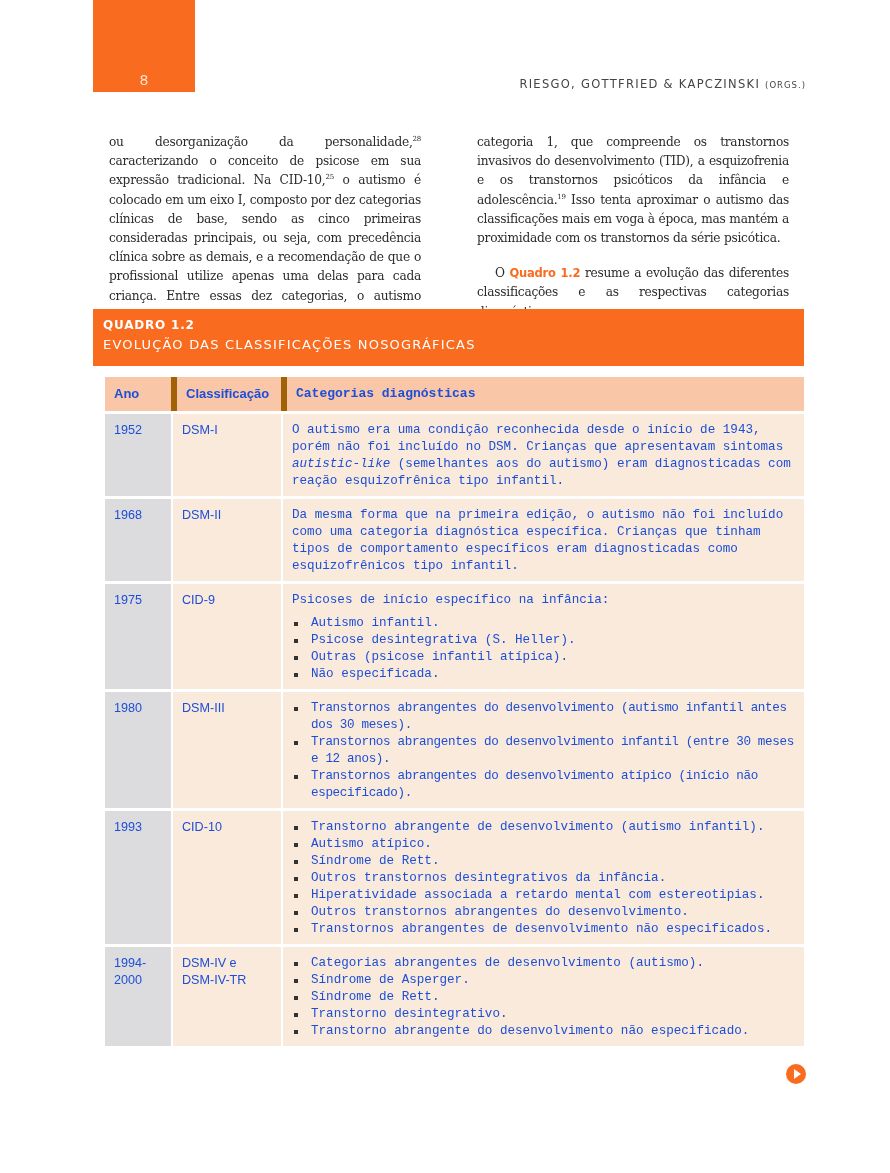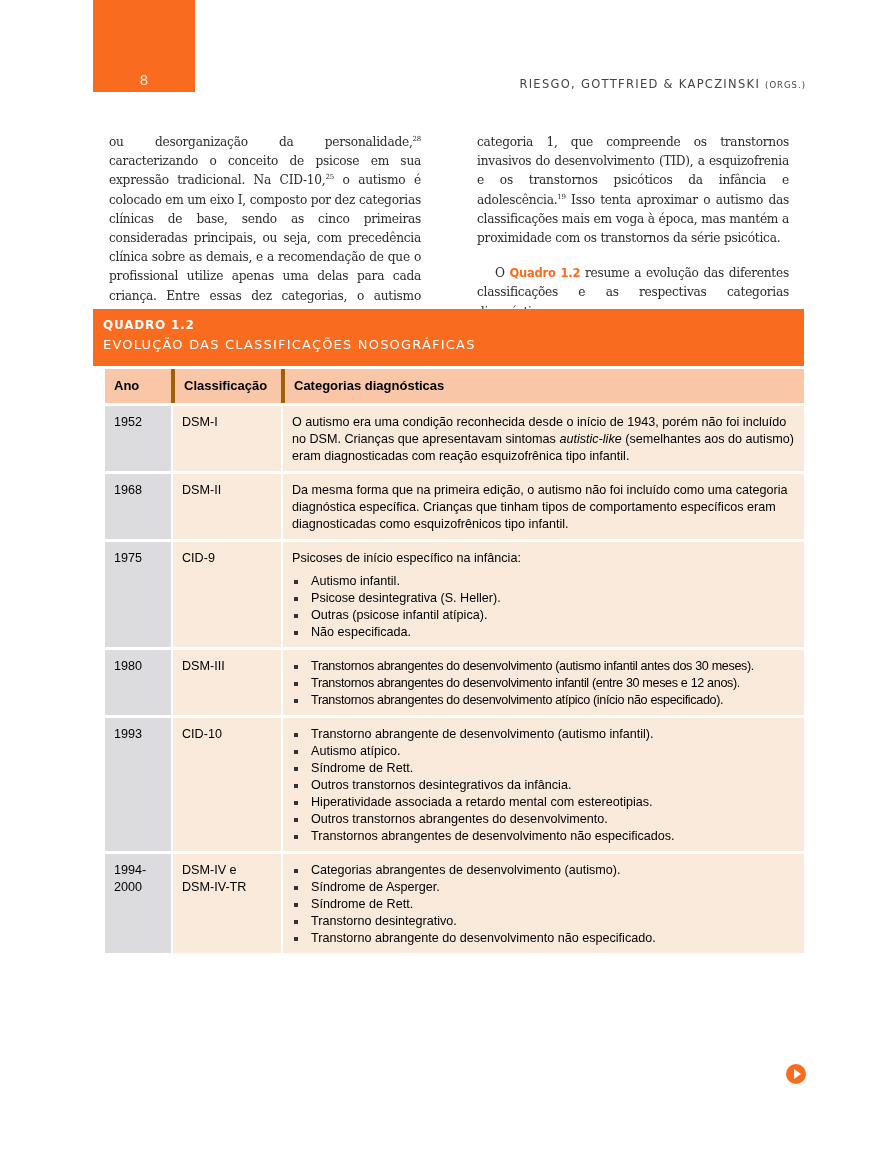--- a/index.html
+++ b/index.html
@@ -37,33 +37,33 @@
     position: absolute; left: 93px; top: 309px; width: 711px;
   }
   .quadro-header {
     background: #f96b1e; height: 57px; padding: 8px 10px 0 10px; color: #fff;
     font-family: "DejaVu Sans", sans-serif;
   }
   .quadro-num { font-size: 12px; font-weight: bold; letter-spacing: 0.8px; line-height: 16px; }
   .quadro-title { font-size: 13px; letter-spacing: 1.2px; line-height: 20px; margin-top: 2px; text-transform: uppercase; }
 
   table.grid {
-    width: 100%; border-collapse: separate; border-spacing: 0 3px; margin-top: 0;
-    font-family: "Liberation Sans", sans-serif; font-size: 12.6px; color: #000000; padding-left: 12px;
+    width: 100%; border-collapse: separate; border-spacing: 0 3px; margin-top: 8px;
+    font-family: "Liberation Sans", sans-serif; font-size: 12.6px; color: #1d4ed8; padding-left: 12px;
   }
   table.grid th, table.grid td { vertical-align: top; text-align: left; }
   table.grid thead th {
     background: #f9c6a8; font-weight: bold; padding: 9px 9px 8px 9px; height: 34px;
     font-size: 13px;
   }
   table.grid td { padding: 8px 9px 6px 9px; line-height: 17px; }
   .c-year { width: 66px; background: #dcdcde; font-weight: normal; }
   .c-class { width: 110px; background: #faeadb; border-left: 2px solid #fff; }
-  .c-desc { background: #faeadb; border-left: 2px solid #fff; }
-  thead .c-class, thead .c-desc { border-left: 4px solid #a16207; }
+  .c-desc { background: #faeadb; border-left: 2px solid #fff; font-family: Liberation Mono, monospace; }
+  thead .c-class, thead .c-desc { border-left: 6px solid #a16207; }
   thead .c-year { background: #f9c6a8; }
 
   ul.bullets { list-style: none; }
   ul.bullets li { position: relative; padding-left: 19px; }
   ul.bullets li::before {
     content: ""; position: absolute; left: 2px; top: 7px; width: 4px; height: 4px; background: #333;
   }
   .lead { margin-bottom: 6px; }
   .tight { letter-spacing: -0.35px; }
 

